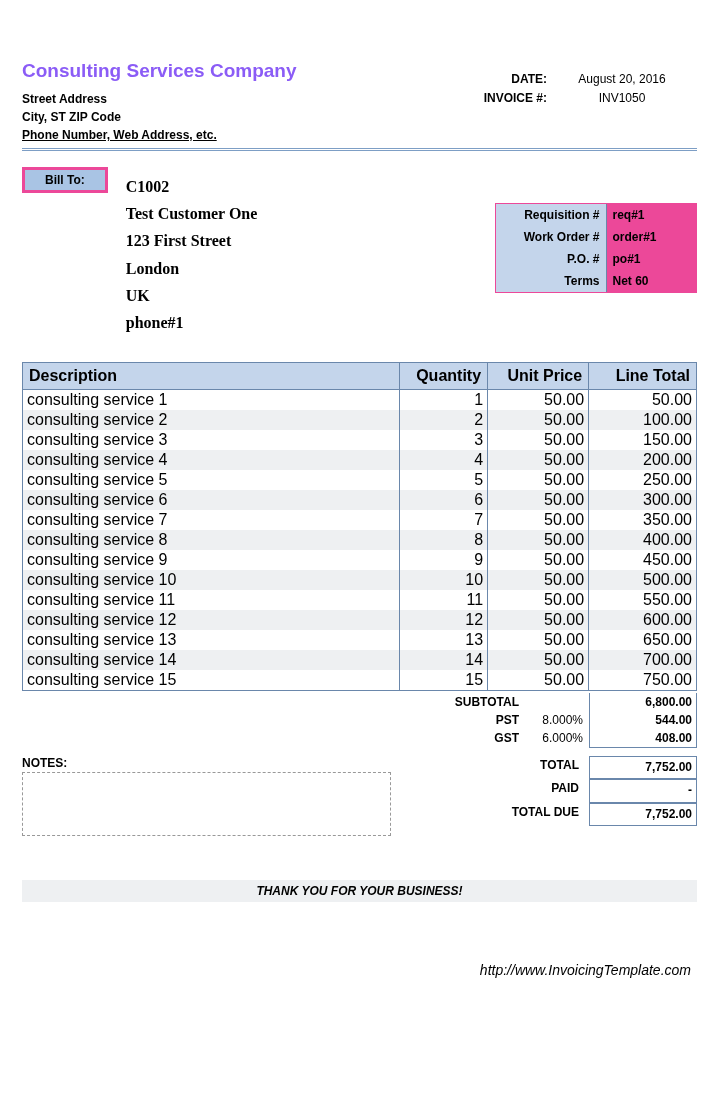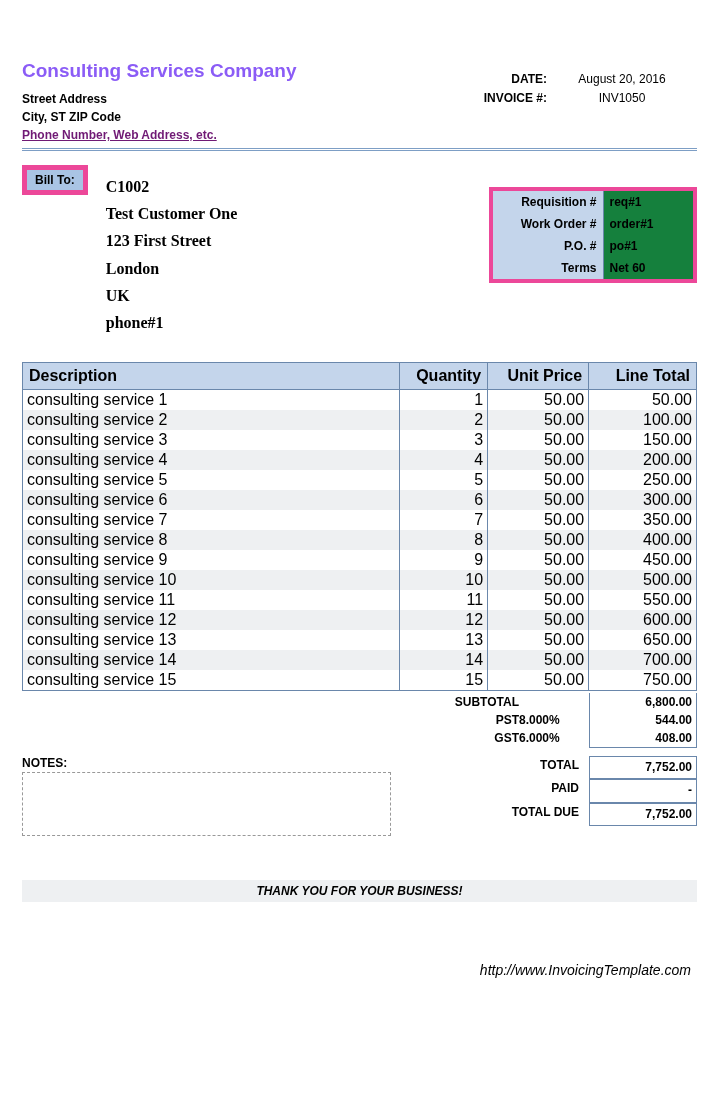--- a/index.html
+++ b/index.html
@@ -30,21 +30,21 @@
     font-size: 23px;
     font-weight: bold;
     letter-spacing: 0.5px;
   }
   .company-block {
     margin-top: 8px;
     font-weight: bold;
     line-height: 1.5;
   }
   .company-block .link {
-    color: #701a75;
+    color: #000000;
     text-decoration: underline;
     font-weight: bold;
   }
   .meta-block {
     margin-top: 10px;
     font-weight: bold;
   }
   .meta-row { display: flex; justify-content: flex-end; line-height:1.6; }
   .meta-label { width: 100px; text-align: right; }
   .meta-val { width: 150px; text-align: center; font-weight: normal; }
@@ -54,38 +54,38 @@
     margin: 4px 0 22px 0;
   }
   .section-row {
     display: flex;
     align-items: flex-start;
     gap: 18px;
     margin-top: 10px;
   }
   .billto-chip {
     background: #a9c4e4;
-    border: 5px solid #ec4899;
-    padding: 3px 8px;
+    border: 3px solid #ec4899;
+    padding: 3px 20px;
     font-weight: bold;
     font-size: 12px;
     margin-left: 0;
   }
   .bill-details {
     font-weight: bold;
     line-height: 1.7;
     font-size: 16px;
     font-family: Liberation Serif, serif;
   }
   .order-box {
-    border: 4px solid #ec4899;
-    font-size: 12px;
-    background: #15803d;
+    border: 1px solid #ec4899;
+    font-size: 12px;
+    background: #ec4899;
     margin-left: auto;
-    margin-top: 14px;
+    margin-top: 30px;
   }
   .order-box table { border-collapse: collapse; }
   .order-box td {
     padding: 2px 6px;
     line-height: 1.5;
   }
   .order-box td.k {
     background: #c4d5eb;
     font-weight: bold;
     text-align: right;
@@ -131,21 +131,21 @@
     width: 100%;
     font-weight: bold;
     font-size: 12px;
   }
   .sub-row {
     display: flex;
     justify-content: flex-end;
     line-height: 1.5;
   }
   .sub-label { width: 100px; text-align: right; }
-  .sub-pct   { width: 70px; padding-right: 6px; font-weight: bold;}
+  .sub-pct   { width: 70px; text-align: right; padding-right: 6px; font-weight: normal;}
   .sub-val   { width: 108px; text-align: right; border-left:1px solid #6a87ab; border-right:1px solid #6a87ab; padding-right:4px;}
   .sub-row.first .sub-val{}
   .sub-row.bb .sub-val{ border-bottom:1px solid #6a87ab;}
 
   .notes-area {
     display: flex;
     margin-top: 8px;
     gap: 20px;
   }
   .notes-left { flex: 1; }

